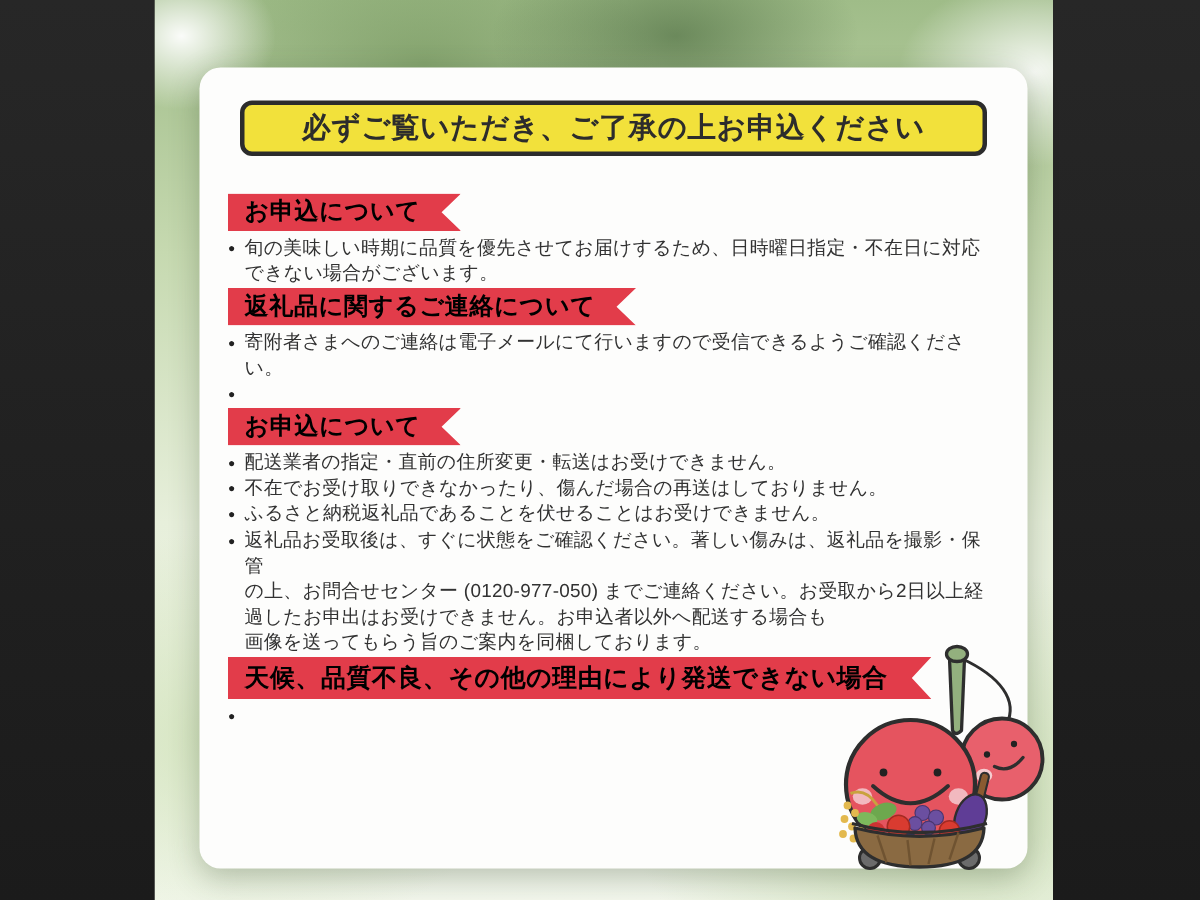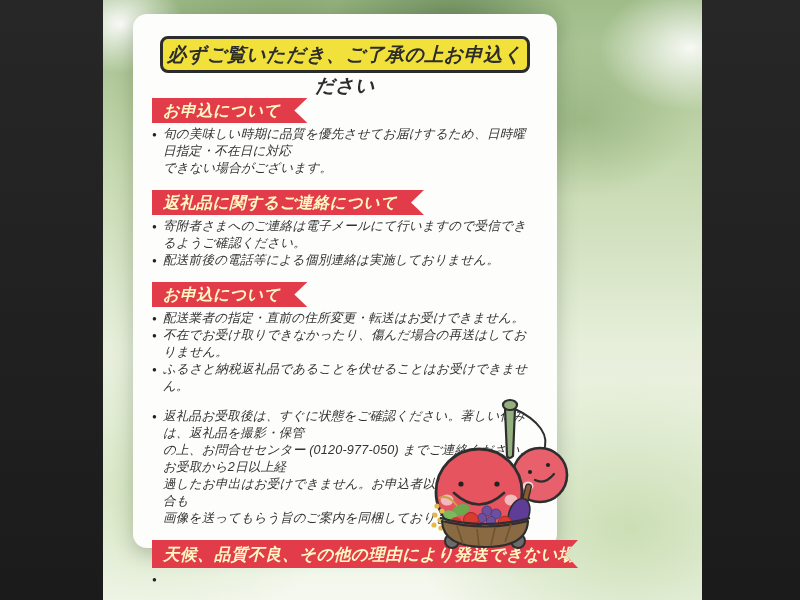--- a/index.html
+++ b/index.html
@@ -19,41 +19,40 @@
       radial-gradient(160px 110px at 80% 20%, rgba(120,155,95,.45), rgba(120,155,95,0) 70%),
       radial-gradient(300px 210px at 88% 88%, rgba(196,218,170,.85), rgba(196,218,170,0) 72%),
       radial-gradient(280px 190px at 8% 82%, rgba(205,224,180,.75), rgba(205,224,180,0) 72%),
       linear-gradient(180deg,#9fbc88 0%,#c6d9b0 28%,#e7efdb 58%,#f4f8ee 100%);
   }
   .dark-band{position:absolute;top:0;height:600px;background:linear-gradient(180deg,#272727,#1b1b1b);}
   .dark-band.left{left:0;width:103px;}
   .dark-band.right{left:702px;width:98px;}
 
   .card{
-    position:absolute;left:133px;top:14px;width:424px;height:534px;
+    position:absolute;left:133px;top:45px;width:552px;height:534px;
     background:#fdfdfc;border-radius:14px;
     box-shadow:0 6px 20px rgba(50,70,40,.30);
-    font-style:italic;
   }
   .card-inner{position:relative;width:100%;height:100%;padding:22px 19px 0;box-sizing:border-box;}
 
   .banner{
     margin:0 8px 0 8px;height:31px;
     background:#f2e13b;border:3px solid #2c2c2c;border-radius:8px;
     text-align:center;line-height:31px;
     font-size:19px;font-weight:bold;color:#2c2c2c;
     letter-spacing:0.5px;
   }
 
-  .notice-section{margin-top:13px;}
+  .notice-section{margin-top:1px;}
   .notice-section.first{margin-top:25px;}
 
   .ribbon{
     display:inline-block;max-width:100%;
-    background:#e23c4a;color:#fef9c3;
+    background:#e23c4a;color:#000000;
     font-weight:bold;font-size:16px;line-height:25px;
     padding:0 27px 0 11px;margin-bottom:3px;
     clip-path:polygon(0 0,100% 0,calc(100% - 13px) 50%,100% 100%,0 100%);
     letter-spacing:0.5px;white-space:nowrap;
   }
   .notice-section.wide .ribbon{font-size:16.5px;line-height:28px;padding-right:29px;}
 
   .bullets{color:#323232;font-size:12.6px;line-height:17px;}
   .bullet{display:flex;align-items:flex-start;}
   .bullet .dot{flex:0 0 11px;font-size:8px;line-height:17px;color:#222;}
@@ -86,21 +85,20 @@
 
     <section class="notice-section">
       <div class="ribbon"><span>返礼品に関するご連絡について</span></div>
       <div class="bullets">
         <div class="bullet">
             <span class="dot">●</span>
             <span class="btext">寄附者さまへのご連絡は電子メールにて行いますので受信できるようご確認ください。</span>
           </div>
         <div class="bullet">
             <span class="dot">●</span>
-            <span class="btext">配送前後の電話等による個別連絡は実施しておりません。</span>
           </div>
       </div>
     </section>
 
     <section class="notice-section">
       <div class="ribbon"><span>お申込について</span></div>
       <div class="bullets">
         <div class="bullet">
             <span class="dot">●</span>
             <span class="btext">配送業者の指定・直前の住所変更・転送はお受けできません。</span>

